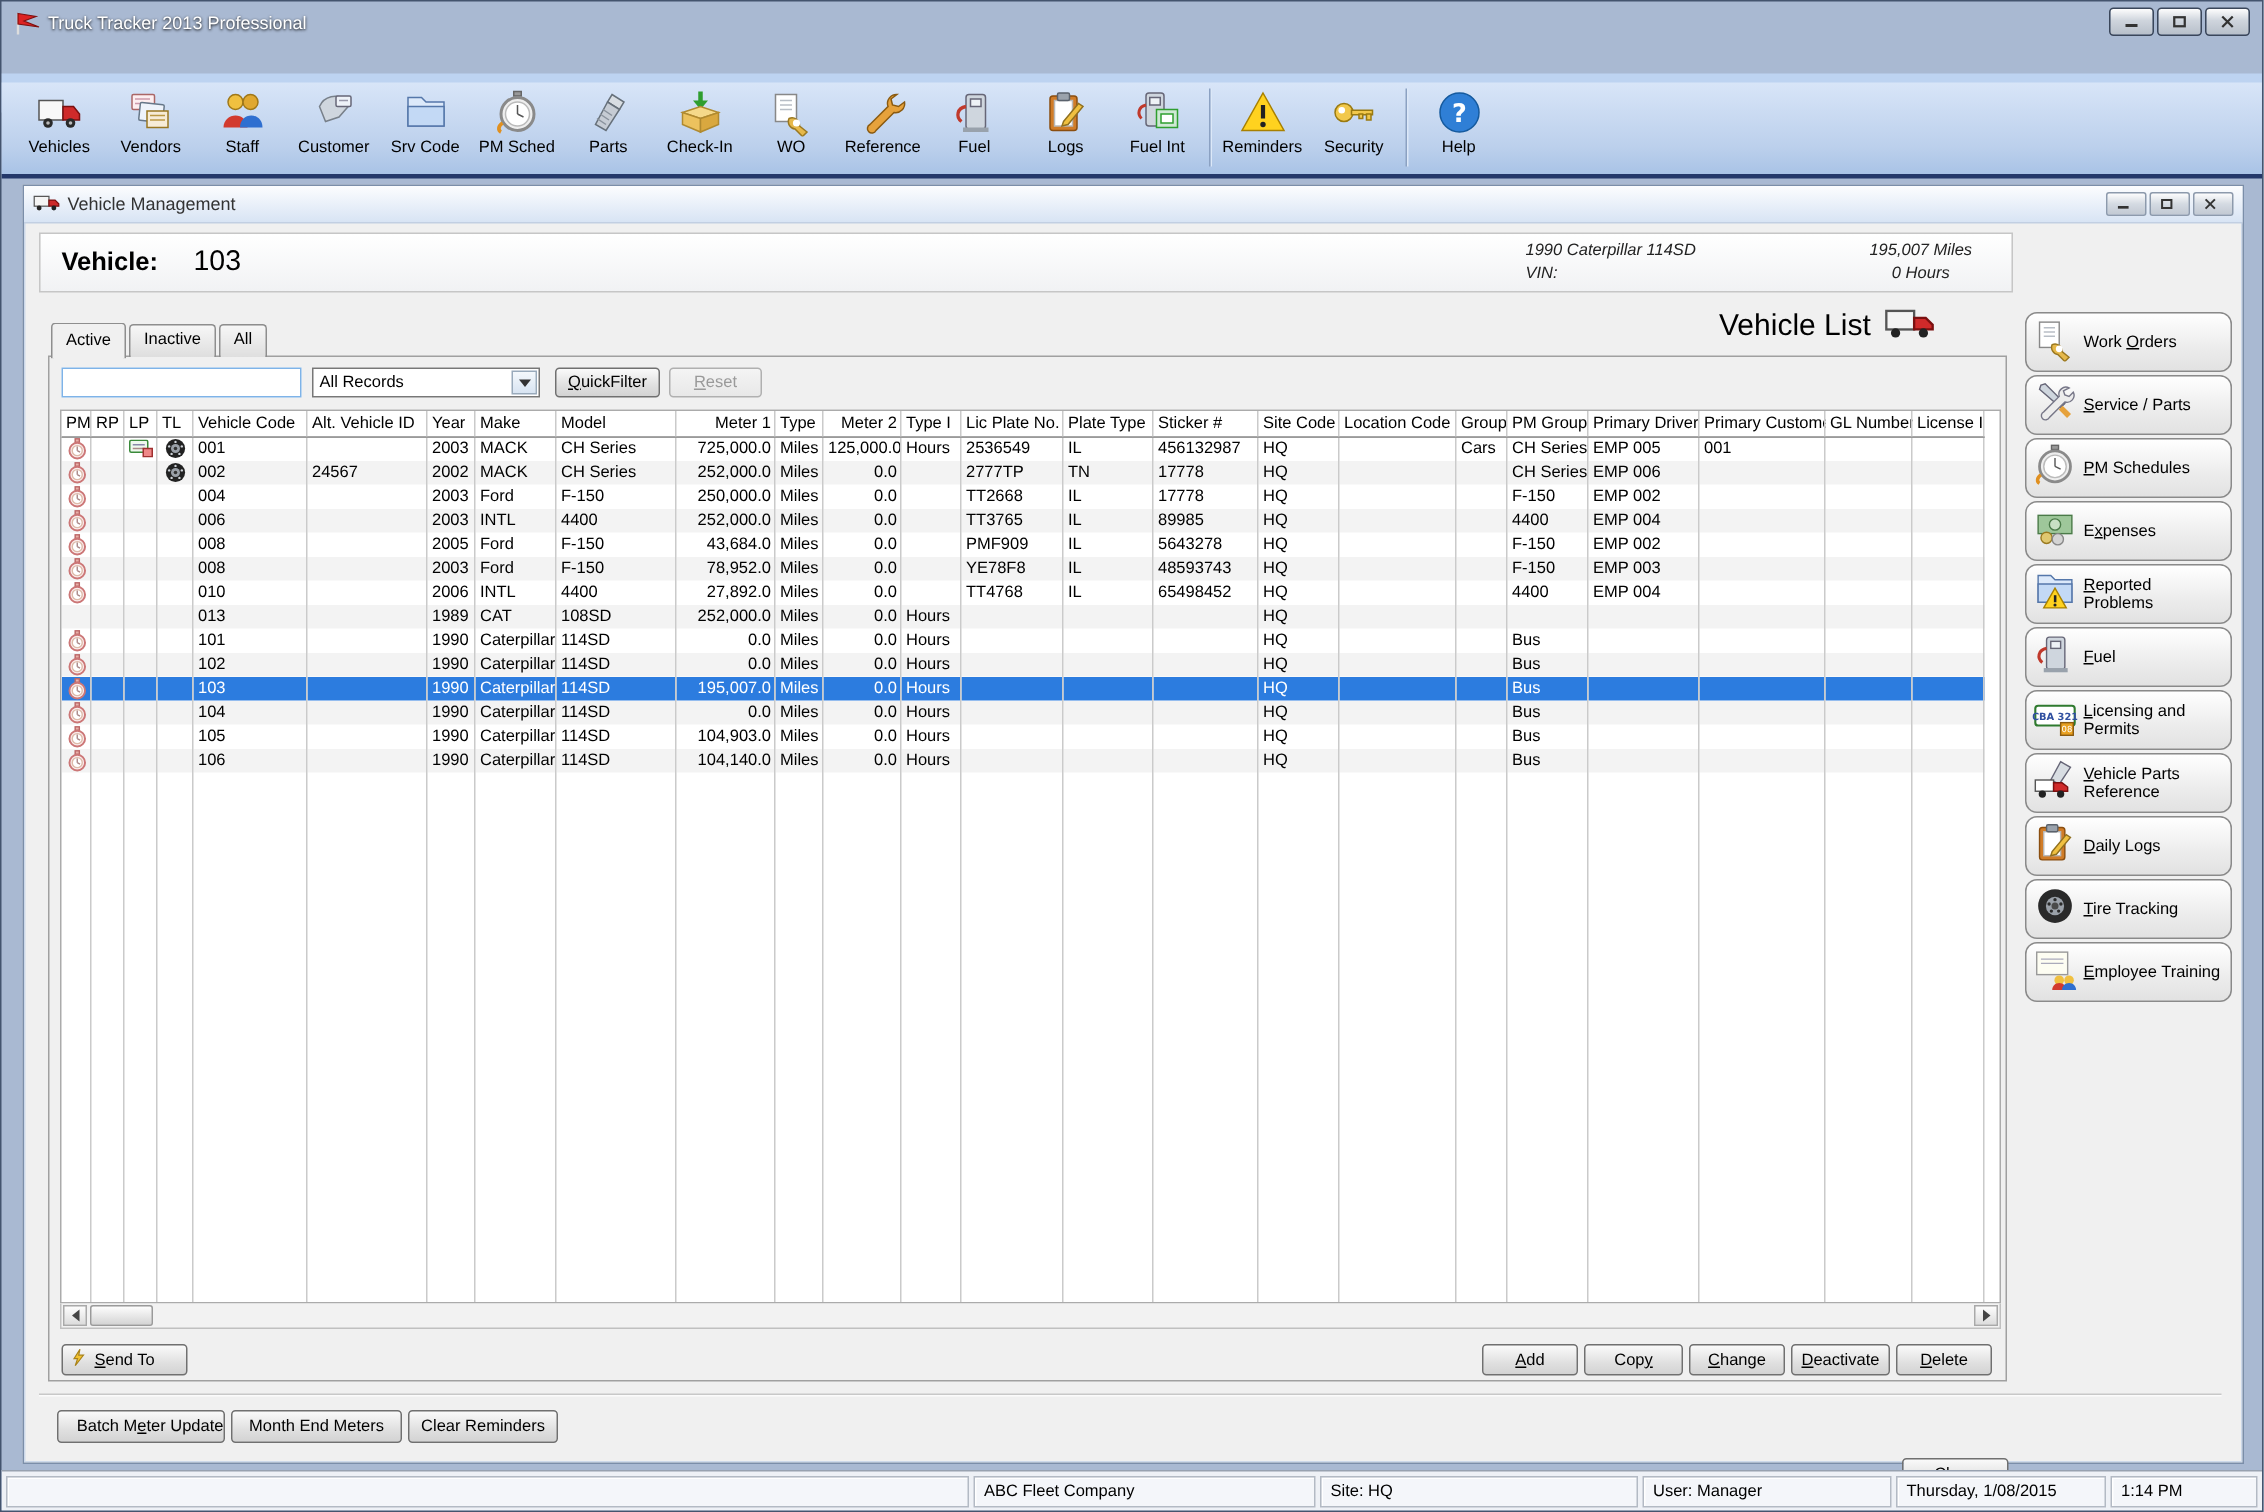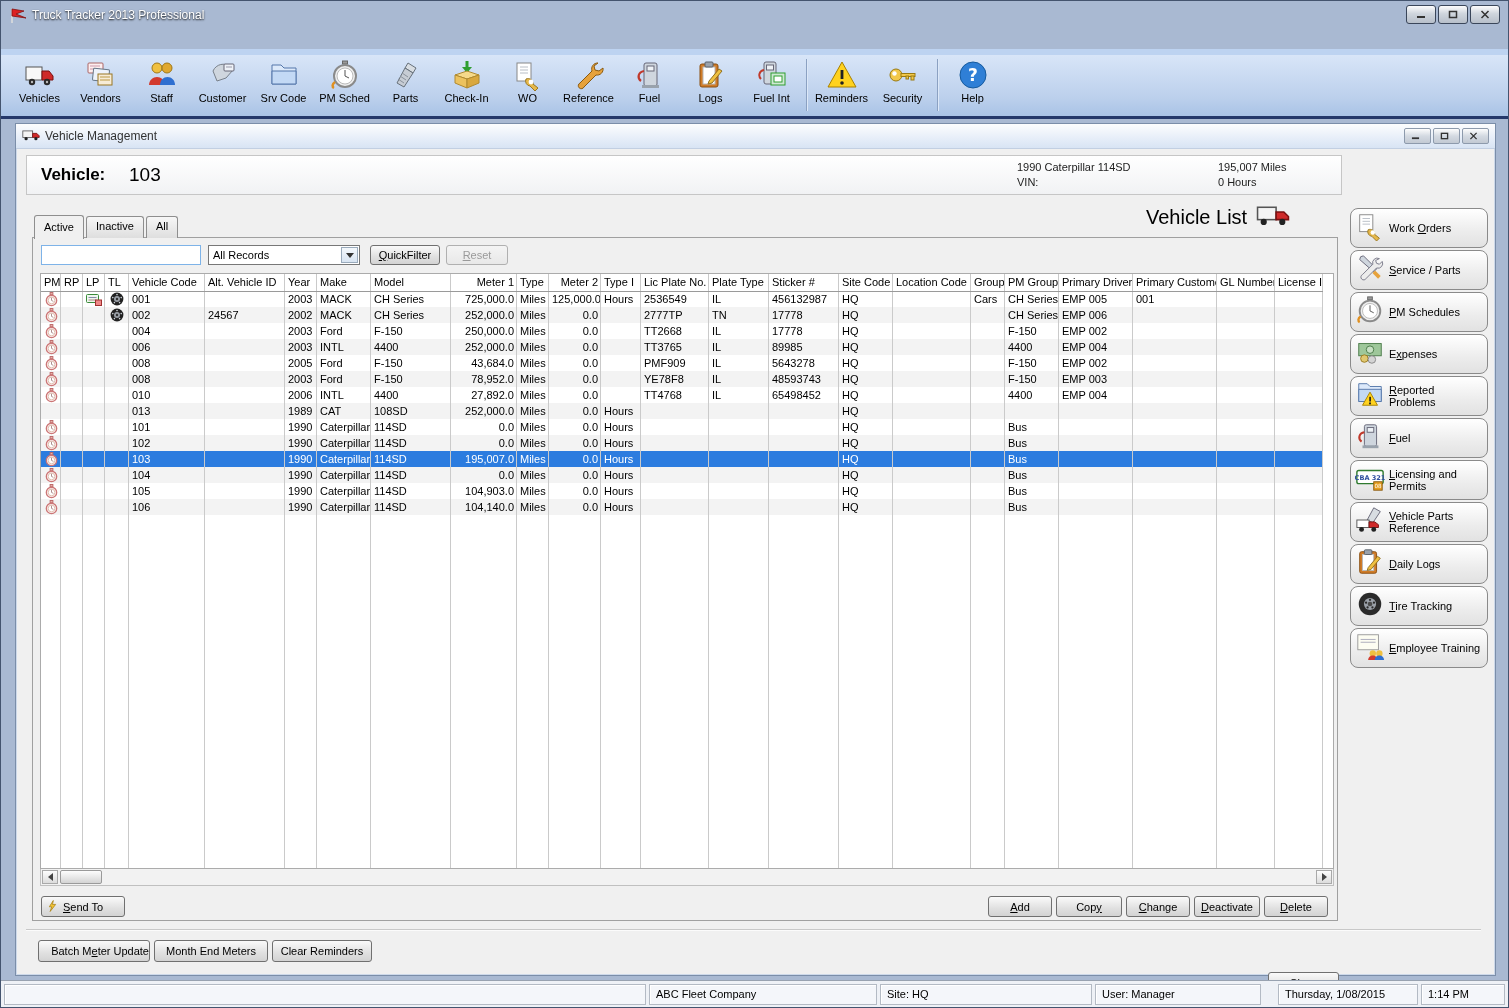--- a/index.html
+++ b/index.html
@@ -39,23 +39,23 @@
   .child-titlebar svg{width:18px;height:12px;margin-right:5px;}
   .child-winbtns{position:absolute;right:6px;top:4px;display:flex;gap:2px;}
   .child-winbtn{width:27px;height:16px;border:1px solid #8d9aac;border-radius:2px;
     background:linear-gradient(#fdfdfd,#d4dae2 50%,#c2c9d3);display:flex;align-items:center;justify-content:center;}
   .child-winbtn svg{width:9px;height:8px;}
   
   .vheader{position:absolute;left:10px;top:31px;width:1316px;height:40px;
     background:linear-gradient(#ffffff,#f1f2f4);border:1px solid #c6c6c6;}
   .vh-label{position:absolute;left:14px;top:9px;font-size:17px;font-weight:bold;color:#000;}
   .vh-num{position:absolute;left:102px;top:8px;font-size:19px;color:#000;}
-  .vh-info{position:absolute;left:990px;top:4px;width:326px;display:flex;font-size:11px;color:#222;line-height:15px;}
+  .vh-info{position:absolute;left:990px;top:4px;width:326px;display:flex;font-size:11px;color:#222;line-height:15px;font-style:italic;}
   .vh-info .c1{flex:1;}
-  .vh-info .c2{width:125px;text-align:left;}
+  .vh-info .c2{width:125px;text-align:center;}
   
   .list-title{position:absolute;left:1130px;top:80px;width:196px;display:flex;align-items:center;justify-content:flex-start;gap:9px;}
   .list-title .lt-text{font-size:20px;color:#000;}
   .list-title svg{width:34px;height:22px;}
   
   .tabs{position:absolute;left:18px;top:92px;height:22px;display:flex;z-index:3;}
   .tab{height:22px;padding:3px 9px 0 9px;font-size:11px;border:1px solid #8e8e8e;border-bottom:none;
     border-radius:3px 3px 0 0;background:linear-gradient(#f7f7f7,#dedede);margin-right:2px;color:#000;}
   .tab.active{background:#f0f0f0;height:24px;margin-top:-1px;padding-top:5px;}
   
@@ -1080,17 +1080,17 @@
     <div class="btn bm-btn" style="left:138px;width:114px;">Month End Meters</div>
     <div class="btn bm-btn" style="left:256px;width:100px;">Clear Reminders</div>
     <div class="btn bm-btn" style="left:1252px;width:71px;margin-top:32px;">Close</div>
   </div>
 
   <div class="statusbar">
     <div class="seg" style="width:642px;"></div>
     <div class="seg" style="width:228px;">ABC Fleet Company</div>
     <div class="seg" style="width:212px;">Site: HQ</div>
     <div class="seg" style="width:166px;">User: Manager</div>
-    <div class="seg" style="width:140px;margin-left:14px;">Thursday,  1/08/2015</div>
+    <div class="seg" style="width:140px;">Thursday,  1/08/2015</div>
     <div class="seg" style="flex:1;">1:14 PM</div>
   </div>
 
 </div>
 
 </body></html>

